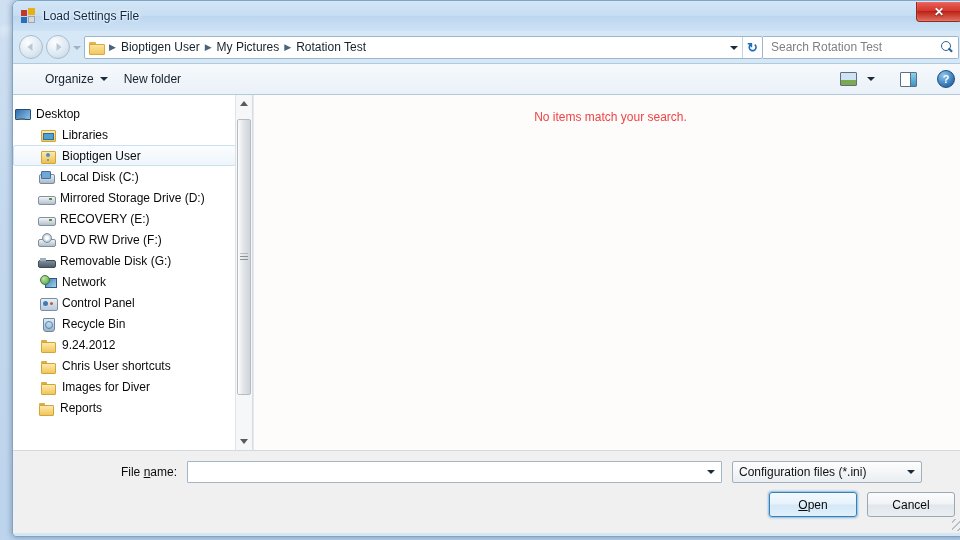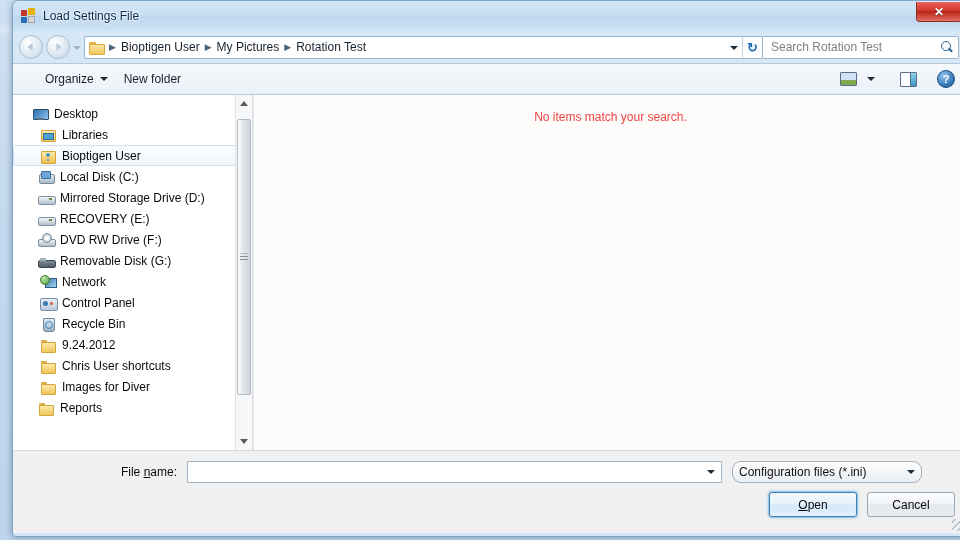--- a/index.html
+++ b/index.html
@@ -384,21 +384,20 @@
     overflow: hidden;
     flex: none;
   }
   .tree {
     padding: 8px 0 0 0;
   }
   .tree-item {
     height: 21px;
     display: flex;
     align-items: center;
-    padding-left: 18px;
     font-size: 12px;
     color: #0a0a0a;
     white-space: nowrap;
     cursor: pointer;
     border: 1px solid transparent;
     margin-right: 16px;
     border-radius: 2px;
   }
   .tree-item.lvl1 { padding-left: 26px; }
   .tree-item.lvl2 { padding-left: 24px; }
@@ -551,21 +550,21 @@
     border-left:4px solid transparent;
     border-right:4px solid transparent;
     border-top:4px solid #1b2b3a;
   }
   .filter-combo {
     width: 190px;
     height: 22px;
     margin-left: 10px;
     background: linear-gradient(to bottom, #fdfdfd, #eaeef2);
     border: 1px solid #a2b0bd;
-    border-radius: 9px;
+    border-radius: 2px;
     display: flex;
     align-items: center;
     padding: 0 2px 0 6px;
     font-size: 12px;
     color: #111;
     cursor: pointer;
     flex: none;
   }
   .filter-combo .val { flex: 1; white-space: nowrap; overflow: hidden; }
   .filter-caret {

